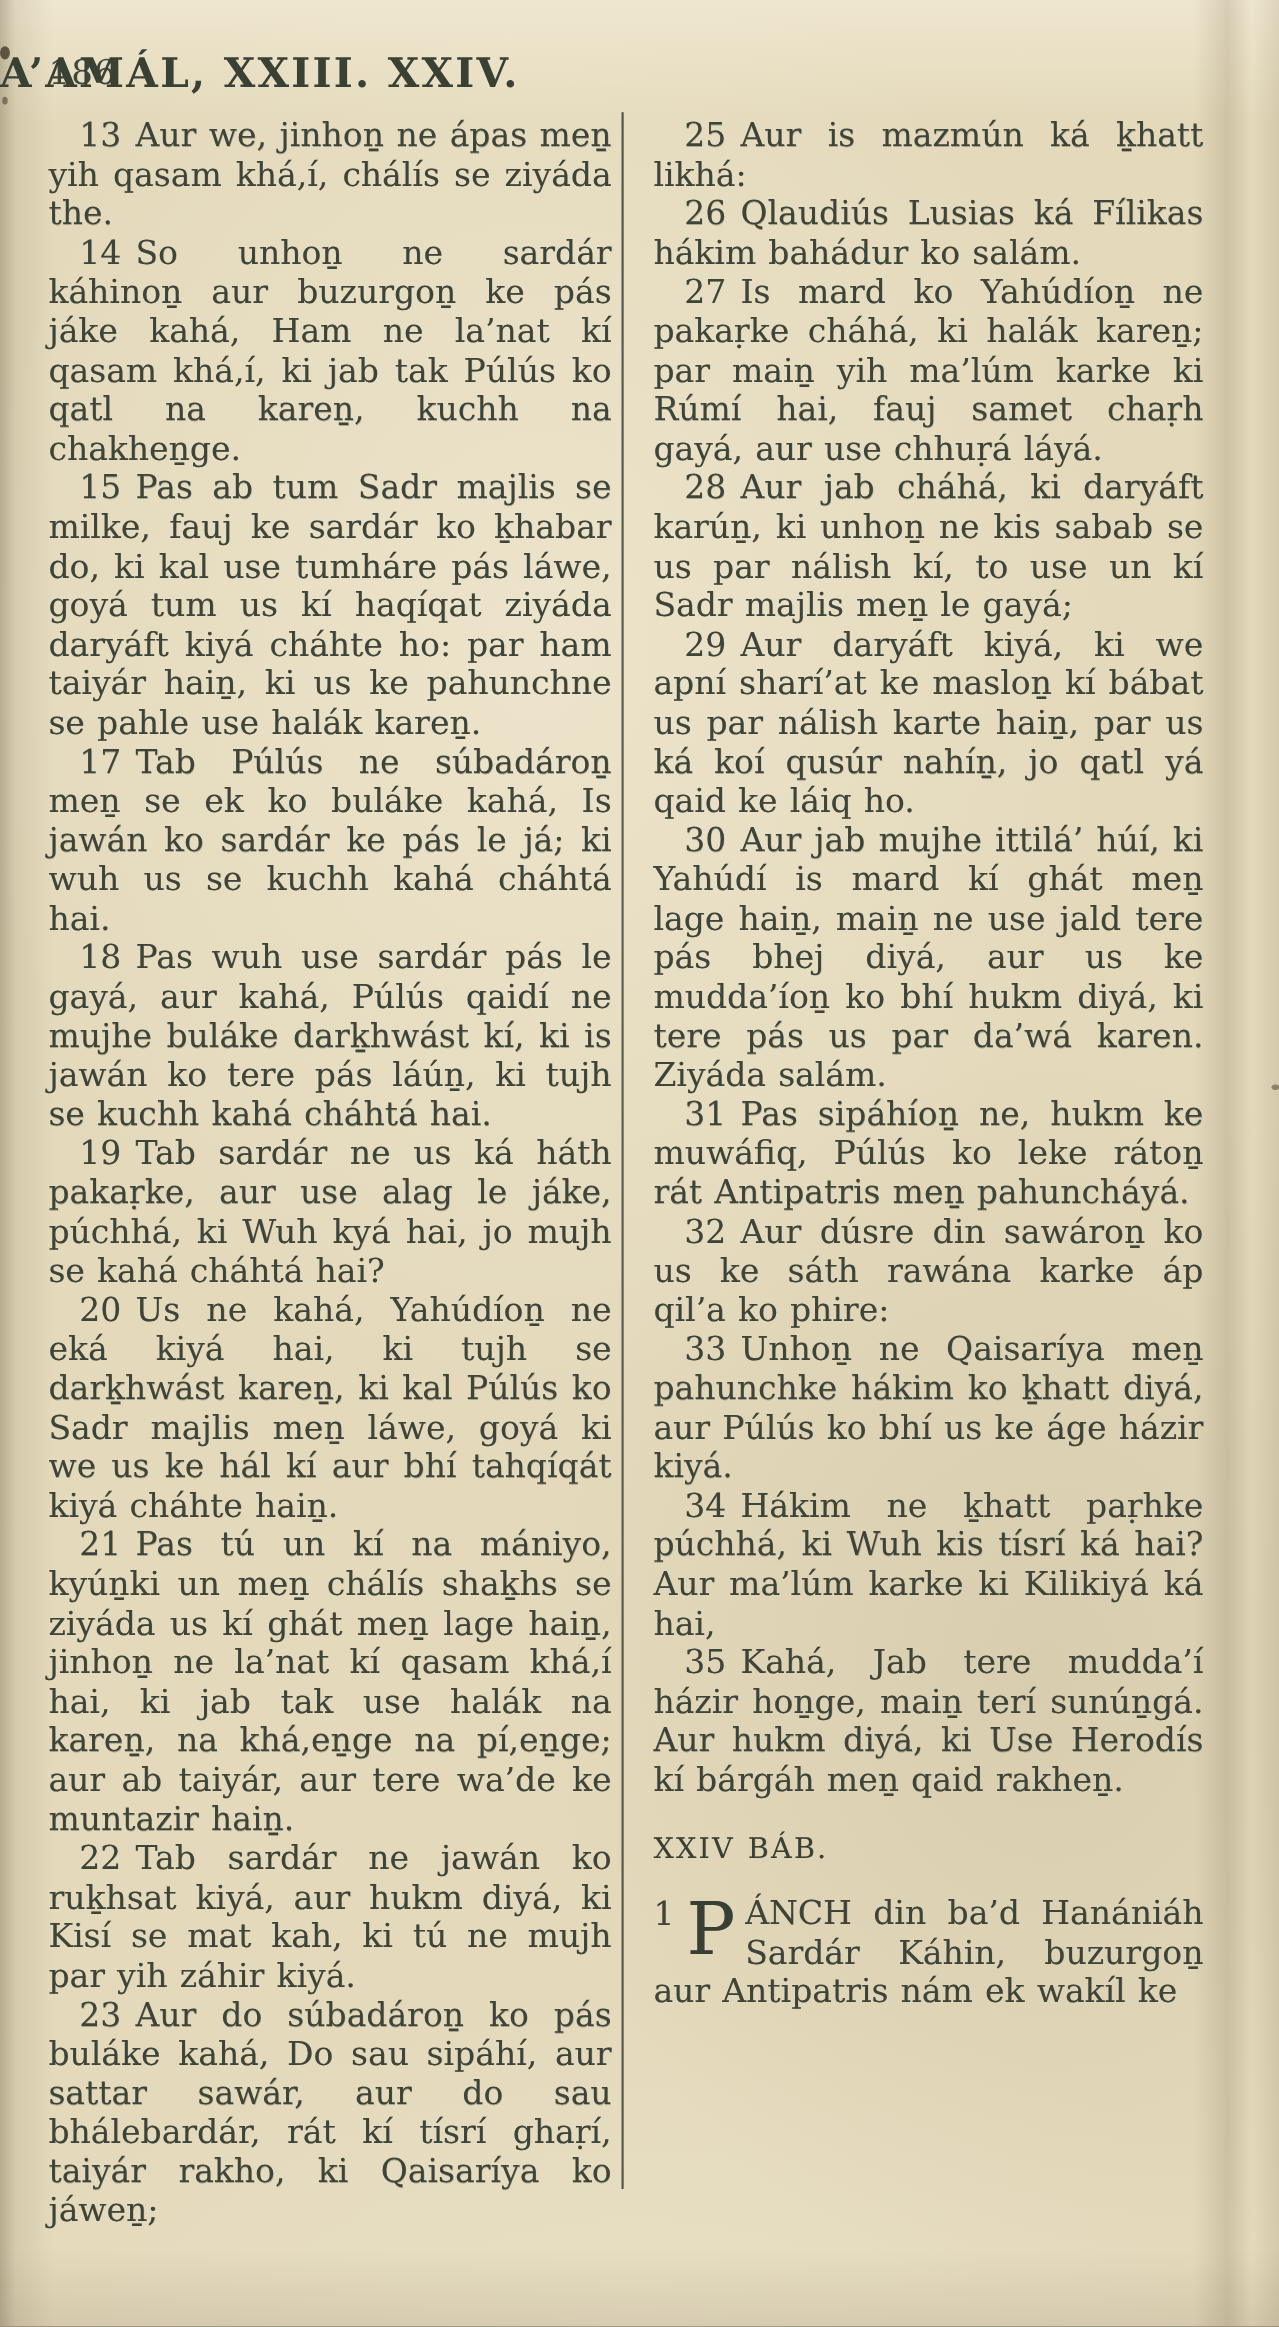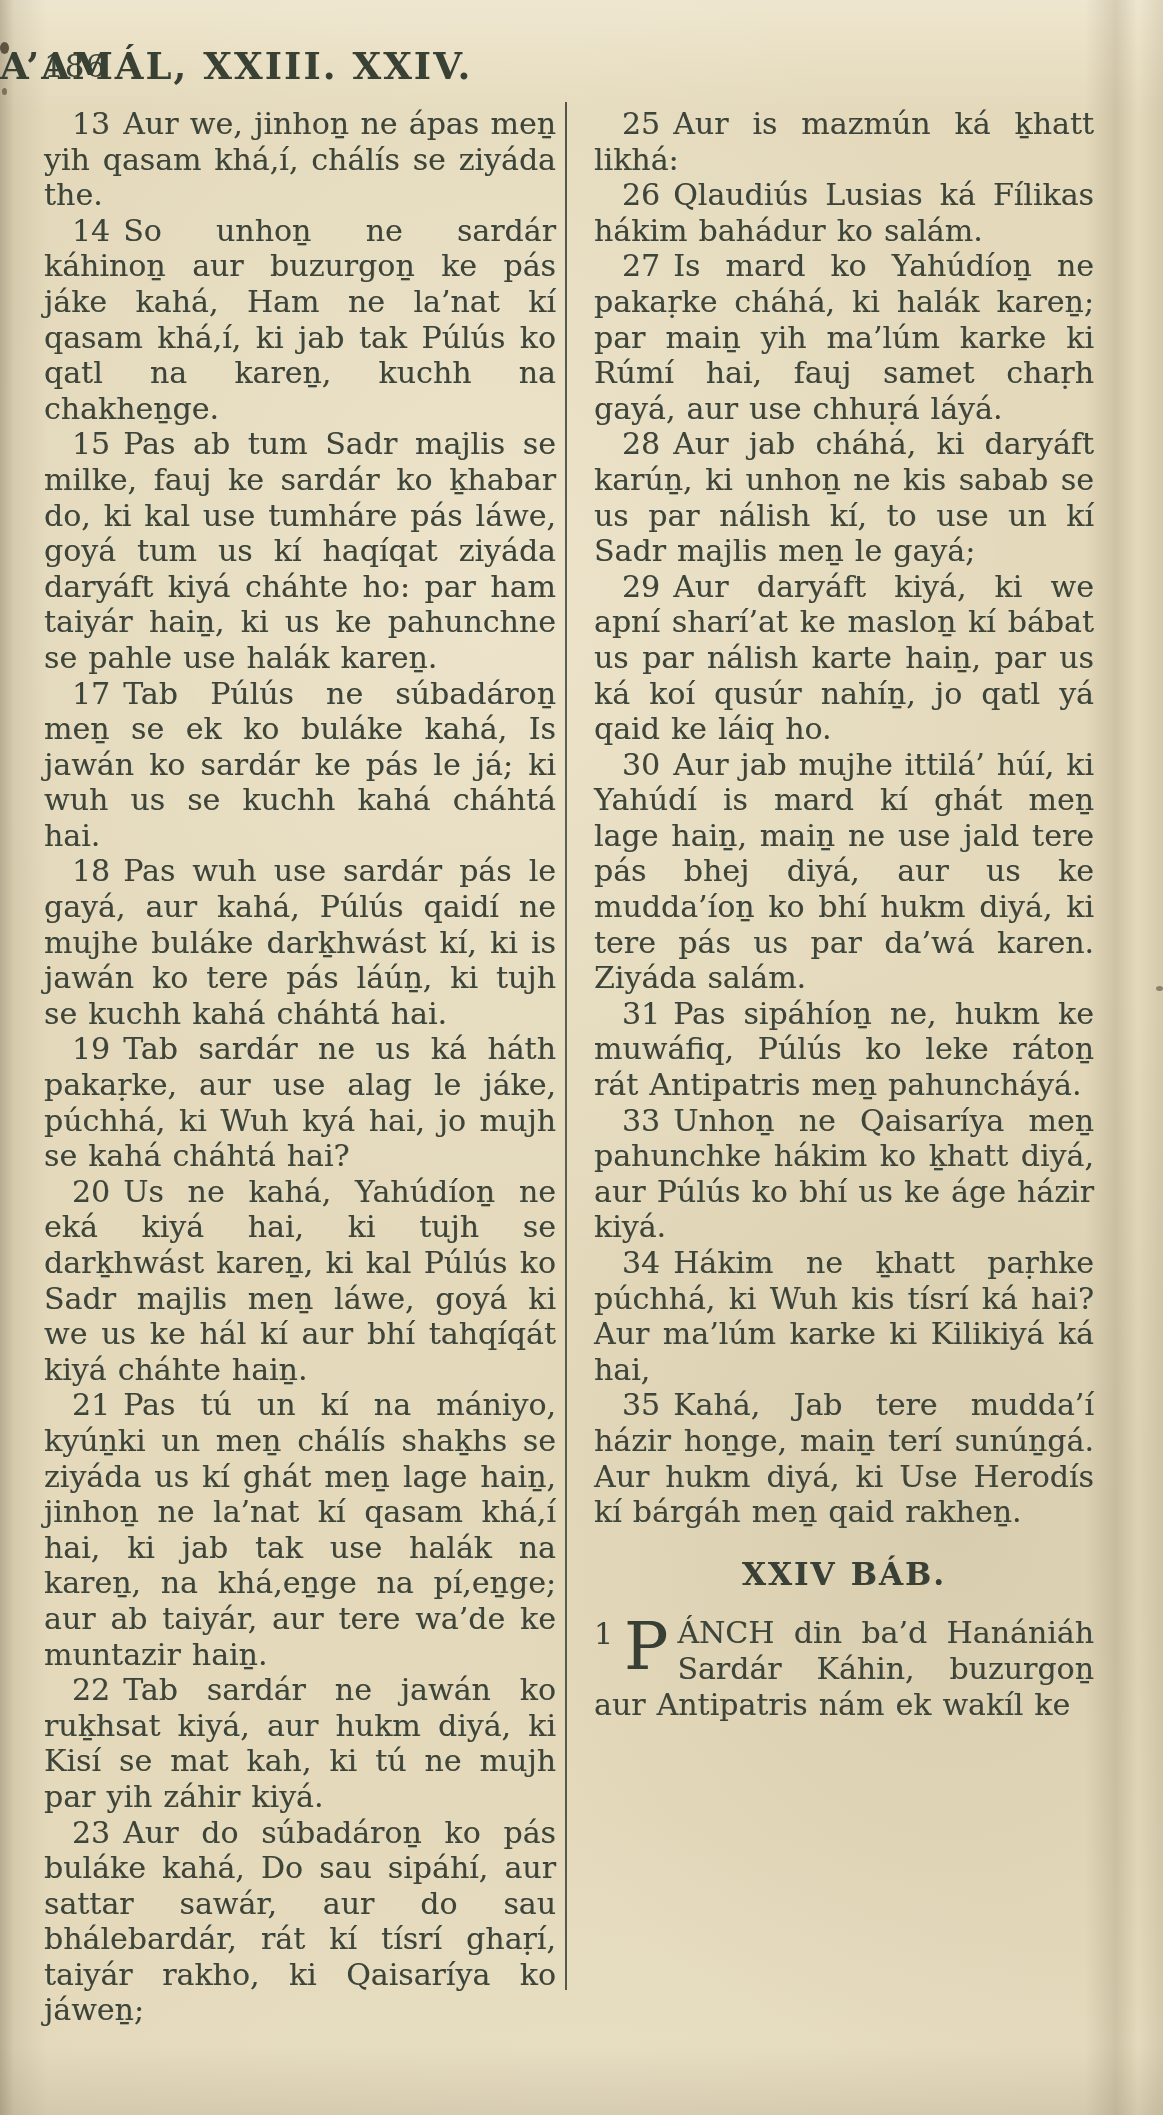--- a/index.html
+++ b/index.html
@@ -44,24 +44,23 @@
   .verse{margin:0;text-indent:28px;}
   .vnum{margin-right:13px;}
   .divider{
     position:absolute;left:565px;top:102px;
     width:2px;height:1888px;
     background:linear-gradient(180deg,#3f4438 0%,#4a4f42 40%,#42473b 100%);
     opacity:0.88;
   }
   .chapter-heading{
     margin:27px 0 23px 0;
-    text-align:center;text-indent:0;
-    font-size:31px;letter-spacing:2px;
+    text-indent:0;
+    font-size:26px;letter-spacing:2px;
     color:#394036;
-    font-weight:bold;
   }
   .chapter-verse{margin:0;text-indent:0;}
   .chapter-verse .vnum1{
     float:left;width:30px;
     font-size:30px;line-height:38px;
   }
   .dropcap{
     float:left;
     font-size:66px;line-height:58px;
     padding:3px 9px 0 0;
@@ -98,20 +97,21 @@
     </div>
 
     <div class="col col-right">
       <p class="verse"><span class="vnum">25</span><span class="vtext">Aur is mazmún ká ḵhatt likhá:</span></p>
       <p class="verse"><span class="vnum">26</span><span class="vtext">Qlaudiús Lusias ká Fílikas hákim bahádur ko salám.</span></p>
       <p class="verse"><span class="vnum">27</span><span class="vtext">Is mard ko Yahúdíoṉ ne pakaṛke cháhá, ki halák kareṉ; par maiṉ yih ma’lúm karke ki Rúmí hai, fauj samet chaṛh gayá, aur use chhuṛá láyá.</span></p>
       <p class="verse"><span class="vnum">28</span><span class="vtext">Aur jab cháhá, ki daryáft karúṉ, ki unhoṉ ne kis sabab se us par nálish kí, to use un kí Sadr majlis meṉ le gayá;</span></p>
       <p class="verse"><span class="vnum">29</span><span class="vtext">Aur daryáft kiyá, ki we apní sharí’at ke masloṉ kí bábat us par nálish karte haiṉ, par us ká koí qusúr nahíṉ, jo qatl yá qaid ke láiq ho.</span></p>
       <p class="verse"><span class="vnum">30</span><span class="vtext">Aur jab mujhe ittilá’ húí, ki Yahúdí is mard kí ghát meṉ lage haiṉ, maiṉ ne use jald tere pás bhej diyá, aur us ke mudda’íoṉ ko bhí hukm diyá, ki tere pás us par da’wá karen. Ziyáda salám.</span></p>
       <p class="verse"><span class="vnum">31</span><span class="vtext">Pas sipáhíoṉ ne, hukm ke muwáfiq, Púlús ko leke rátoṉ rát Antipatris meṉ pahuncháyá.</span></p>
+      <p class="verse"><span class="vnum">32</span><span class="vtext">Aur dúsre din sawároṉ ko us ke sáth rawána karke áp qil’a ko phire:</span></p>
       <p class="verse"><span class="vnum">33</span><span class="vtext">Unhoṉ ne Qaisaríya meṉ pahunchke hákim ko ḵhatt diyá, aur Púlús ko bhí us ke áge házir kiyá.</span></p>
       <p class="verse"><span class="vnum">34</span><span class="vtext">Hákim ne ḵhatt paṛhke púchhá, ki Wuh kis tísrí ká hai? Aur ma’lúm karke ki Kilikiyá ká hai,</span></p>
       <p class="verse"><span class="vnum">35</span><span class="vtext">Kahá, Jab tere mudda’í házir hoṉge, maiṉ terí sunúṉgá. Aur hukm diyá, ki Use Herodís kí bárgáh meṉ qaid rakheṉ.</span></p>
 
       <p class="chapter-heading">XXIV BÁB.</p>
 
       <p class="chapter-verse"><span class="vnum1">1</span><span class="dropcap">P</span><span class="vtext">ÁNCH din ba’d Hanániáh Sardár Káhin, buzurgoṉ aur Antipatris nám ek wakíl ke</span></p>
     </div>
 
   </div>

